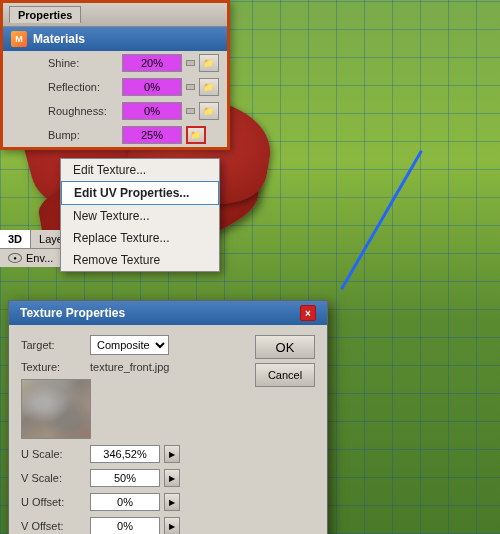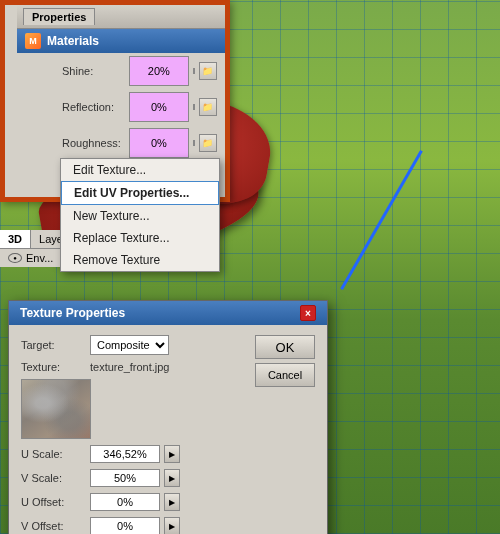--- a/index.html
+++ b/index.html
@@ -79,23 +79,22 @@
       transform: rotate(30deg);
     }
 
     
     .properties-panel {
       position: absolute;
       top: 0;
       left: 0;
       width: 230px;
       background: #d4d0c8;
-      border: 5px solid #c2410c;
+      border: 3px solid #c2410c;
       box-shadow: 2px 2px 8px rgba(0,0,0,0.4);
-      padding-left: 12px;
     }
 
     .panel-header {
       background: linear-gradient(180deg, #d4d0c8, #b8b4ac);
       border-bottom: 1px solid #888;
       padding: 3px 6px;
       display: flex;
       align-items: center;
       gap: 4px;
     }
@@ -141,22 +140,22 @@
     }
 
     .property-label {
       width: 70px;
       font-size: 11px;
       color: #333;
     }
 
     .property-input {
       width: 60px;
-      height: 30px;
-      background: #f0abfc;
+      height: 18px;
+      background: #d946ef;
       border: 1px solid #888;
       font-size: 11px;
       text-align: center;
       padding: 0 2px;
     }
 
     .property-slider-track {
       flex: 1;
       height: 6px;
       background: #c0bbb0;

